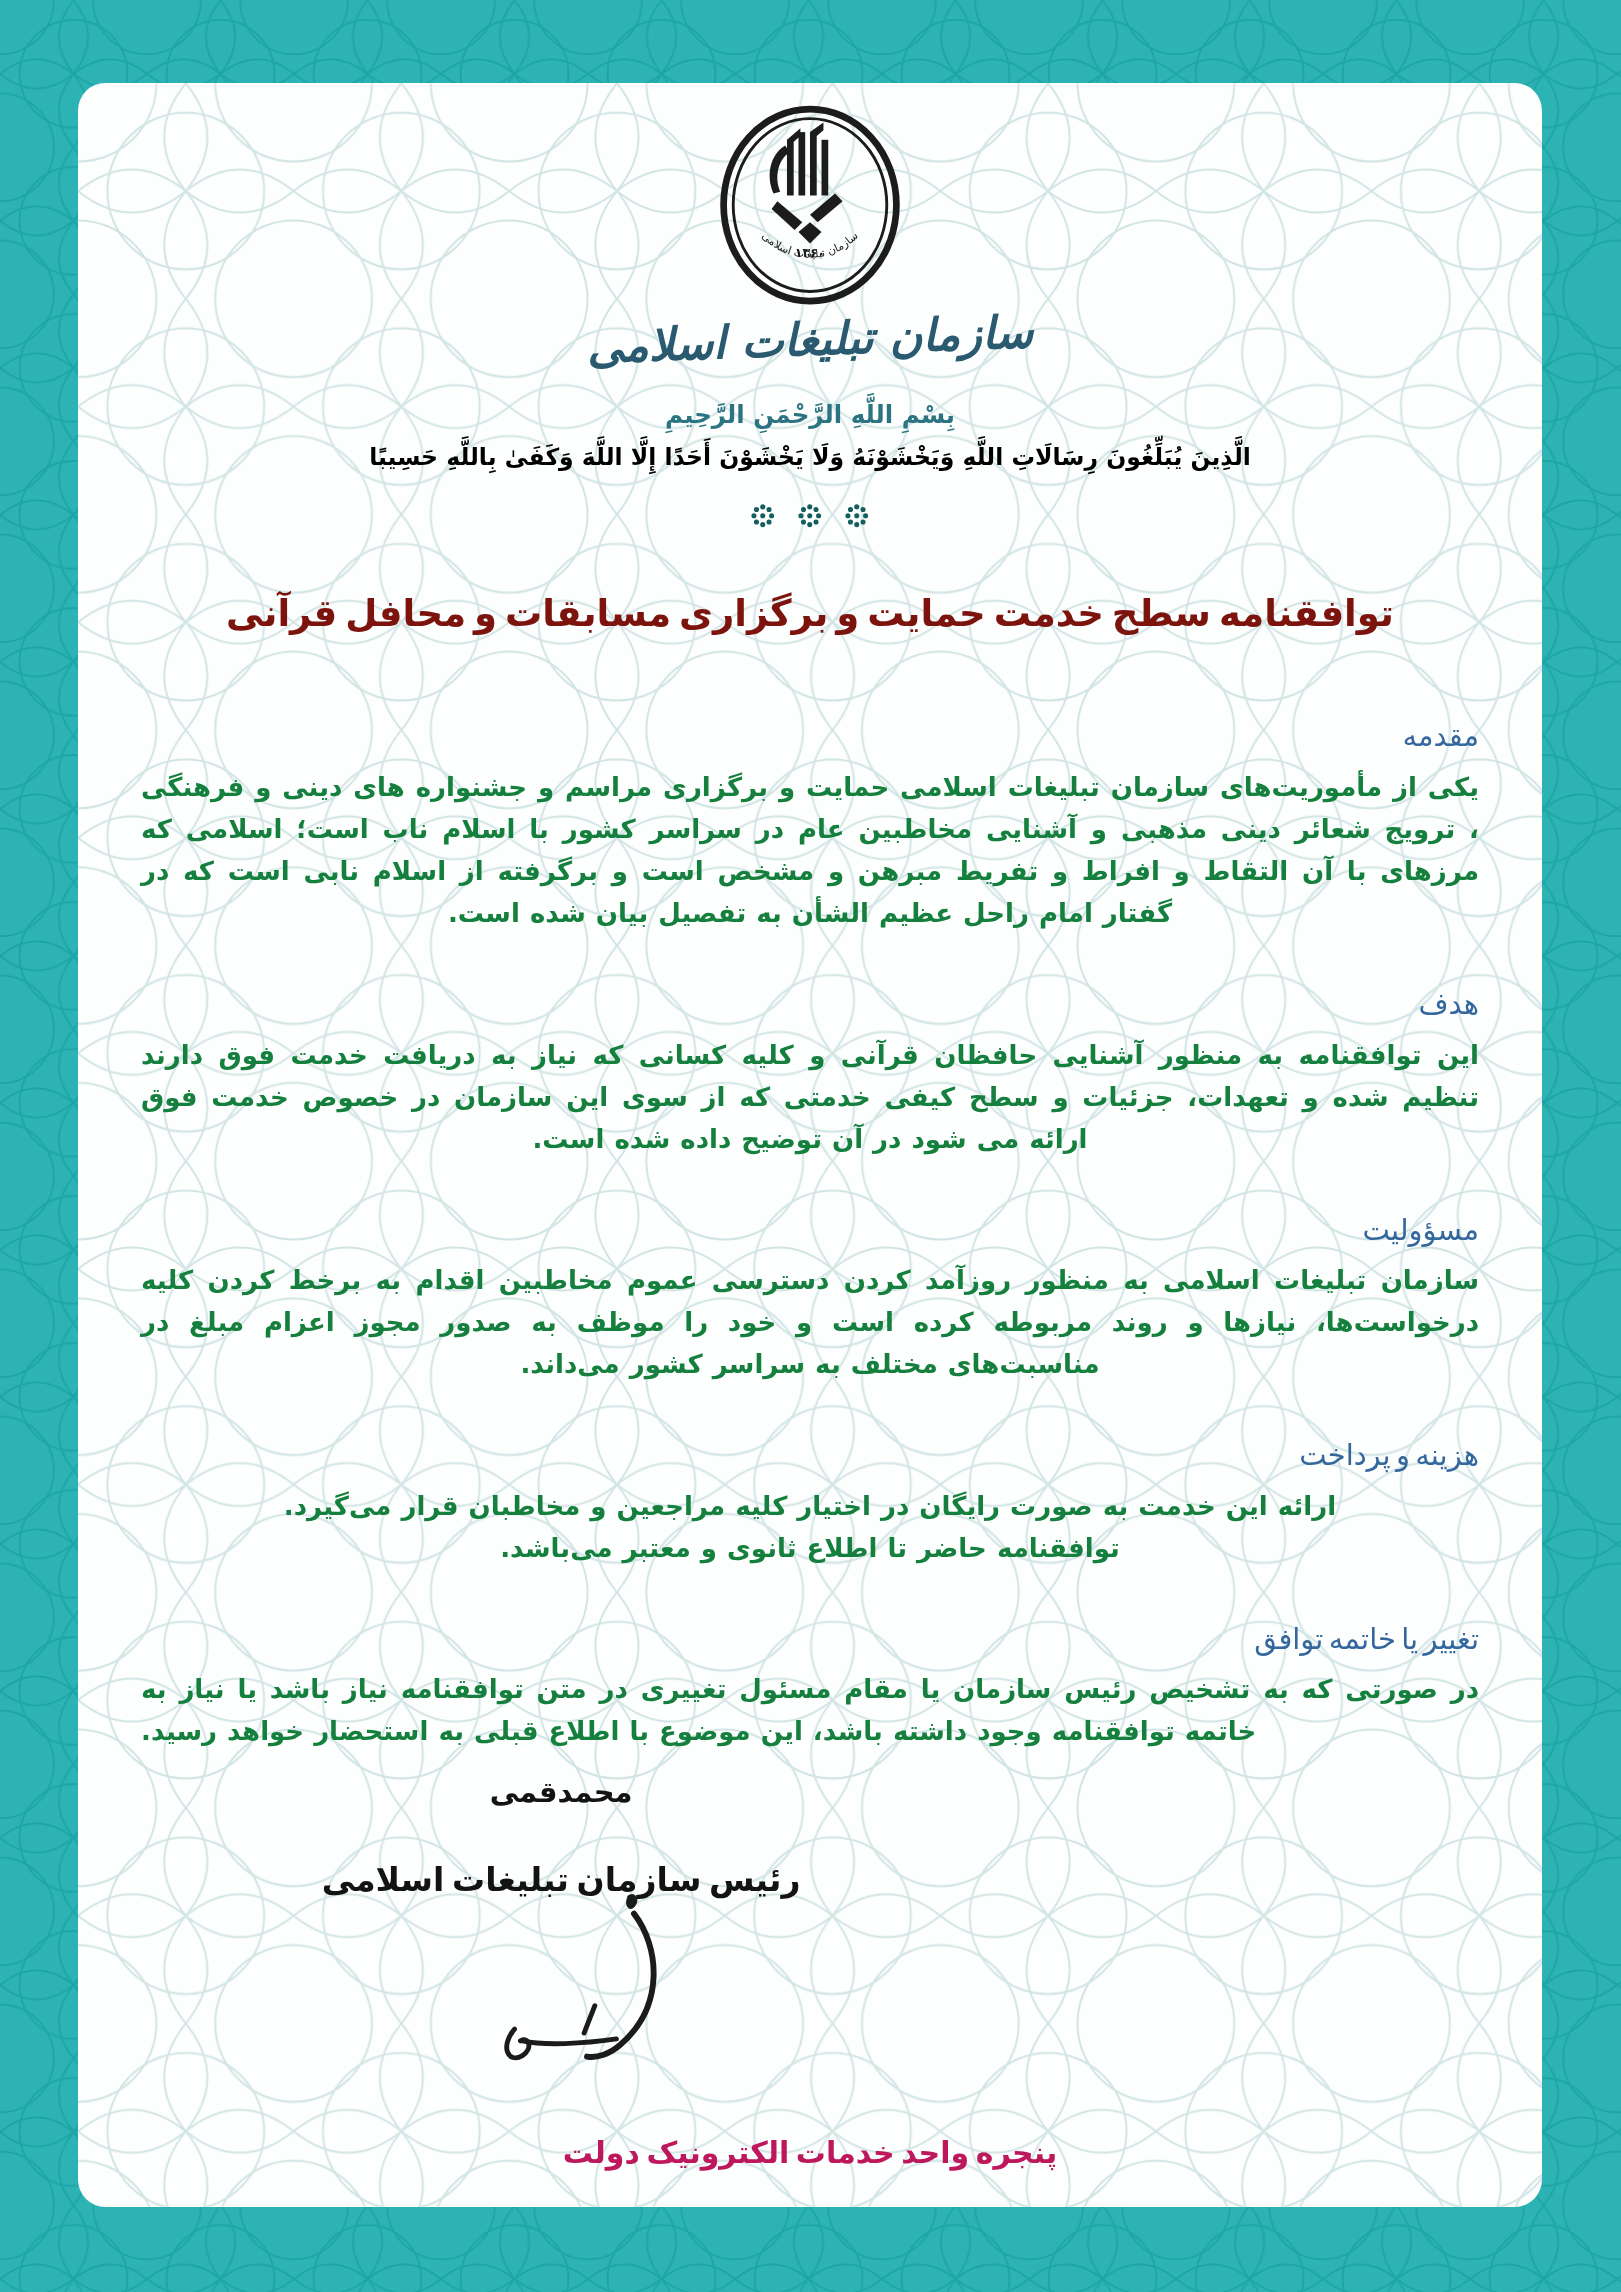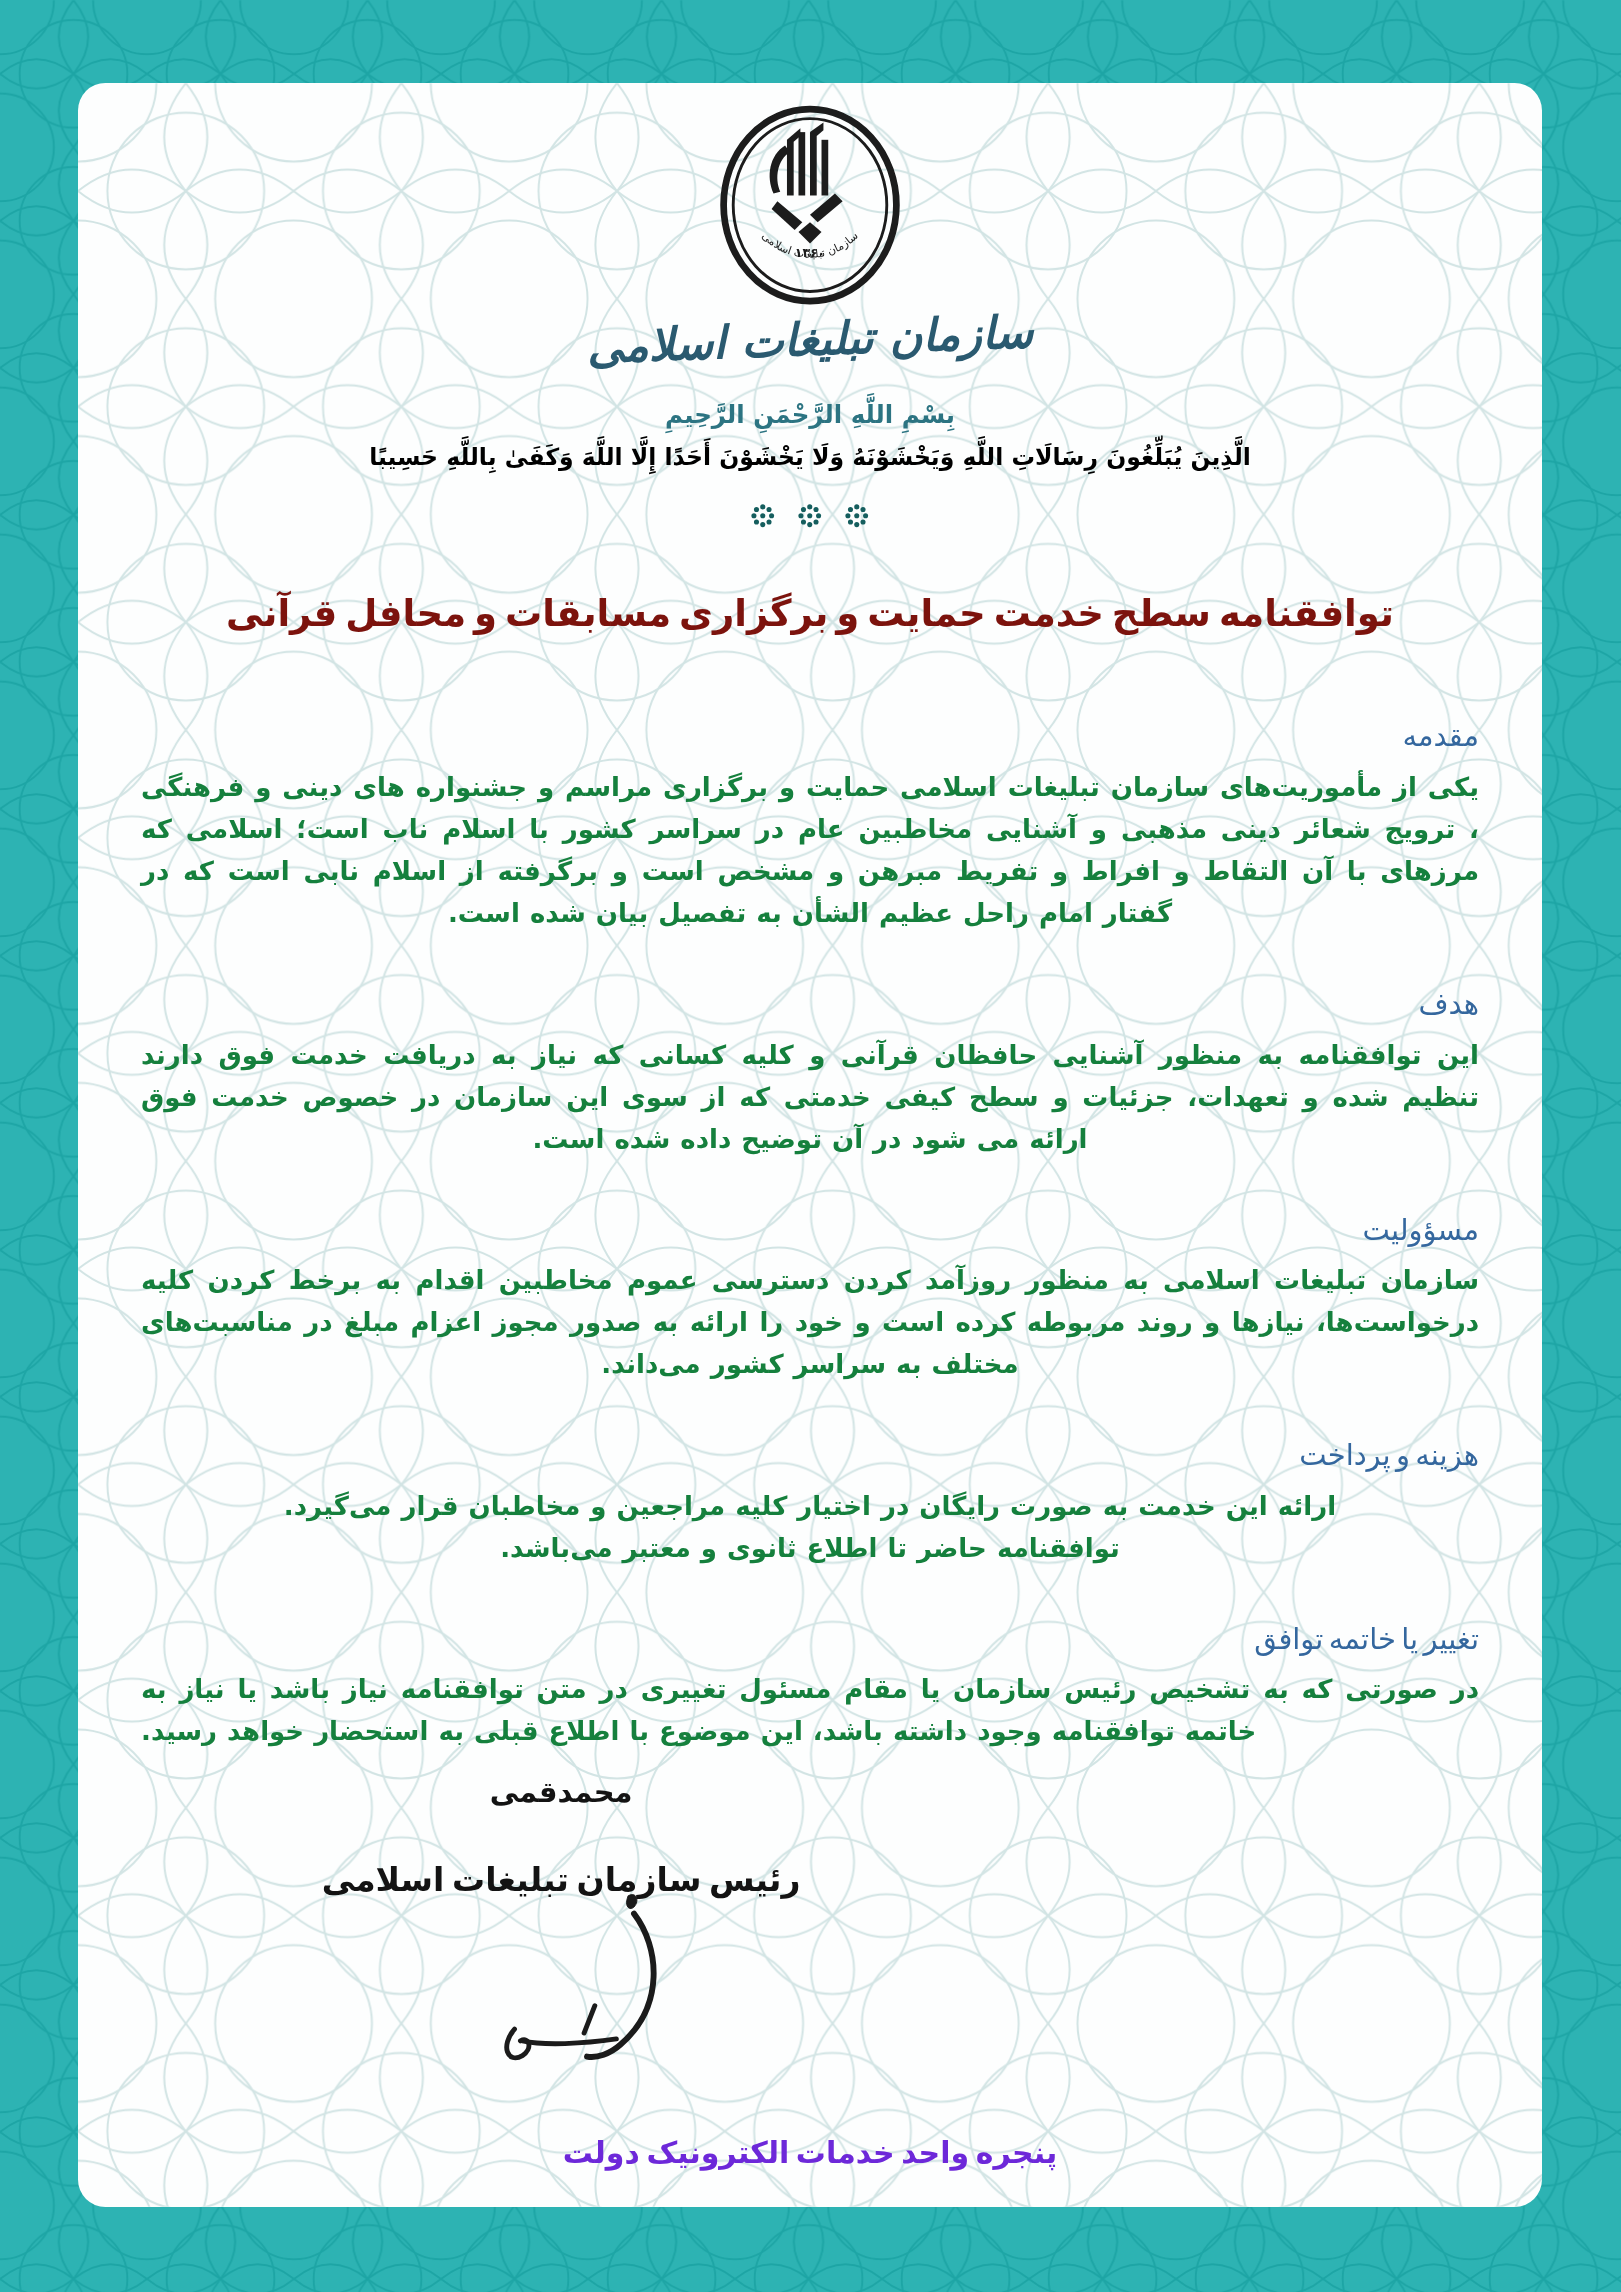--- a/index.html
+++ b/index.html
@@ -32,21 +32,21 @@
   .justify-left{text-align:justify;text-align-last:left;}
   .line-center{text-align:center;}
   .line-right{text-align:center;}
 
   .signature-block{position:absolute;left:0;top:1692px;width:66%;text-align:center;}
   .sig-name{margin:0;font-size:29px;font-weight:bold;color:#131313;word-spacing:-3.9px;}
   .sig-role{margin:51px 0 0;font-size:33px;font-weight:bold;color:#131313;word-spacing:-3.9px;}
   .sig-scribble{position:absolute;left:323px;top:1803px;}
 
   .footer{position:absolute;bottom:37px;left:0;width:100%;text-align:center;margin:0;
-          font-size:30px;font-weight:bold;color:#6d28d9;word-spacing:-3.9px;}
+          font-size:30px;font-weight:bold;color:#be185d;word-spacing:-3.9px;}
 </style>
 </head>
 <body>
 
 <div class="page">
 
   <svg class="bg-pattern" width="1621" height="2293" aria-hidden="true" viewBox="0 0 1654 2339">
     <defs>
       <pattern id="geoTeal" patternUnits="userSpaceOnUse" width="150" height="150">
         <g fill="none" stroke="#1da5a5" stroke-width="2">
@@ -159,21 +159,21 @@
 
       <h1 class="doc-title">توافقنامه سطح خدمت حمایت و برگزاری مسابقات و محافل قرآنی</h1>
 
       <h2 class="section-heading first">مقدمه</h2>
       <p class="section-body justify-center">یکی از مأموریت‌های سازمان تبلیغات اسلامی حمایت و برگزاری مراسم و جشنواره های دینی و فرهنگی ، ترویج شعائر دینی مذهبی و آشنایی مخاطبین عام در سراسر کشور با اسلام ناب است؛ اسلامی که مرزهای با آن التقاط و افراط و تفریط مبرهن و مشخص است و برگرفته از اسلام نابی است که در گفتار امام راحل عظیم الشأن به تفصیل بیان شده است.</p>
 
       <h2 class="section-heading">هدف</h2>
       <p class="section-body justify-center">این توافقنامه به منظور آشنایی حافظان قرآنی و کلیه کسانی که نیاز به دریافت خدمت فوق دارند تنظیم شده و تعهدات، جزئیات و سطح کیفی خدمتی که از سوی این سازمان در خصوص خدمت فوق ارائه می شود در آن توضیح داده شده است.</p>
 
       <h2 class="section-heading">مسؤولیت</h2>
-      <p class="section-body justify-center">سازمان تبلیغات اسلامی به منظور روزآمد کردن دسترسی عموم مخاطبین اقدام به برخط کردن کلیه درخواست‌ها، نیازها و روند مربوطه کرده است و خود را ارائه به صدور مجوز اعزام مبلغ در مناسبت‌های مختلف به سراسر کشور می‌داند.</p>
+      <p class="section-body justify-center">سازمان تبلیغات اسلامی به منظور روزآمد کردن دسترسی عموم مخاطبین اقدام به برخط کردن کلیه درخواست‌ها، نیازها و روند مربوطه کرده است و خود را موظف به صدور مجوز اعزام مبلغ در مناسبت‌های مختلف به سراسر کشور می‌داند.</p>
 
       <h2 class="section-heading">هزینه و پرداخت</h2>
       <p class="section-body line-center">ارائه این خدمت به صورت رایگان در اختیار کلیه مراجعین و مخاطبان قرار می‌گیرد.</p>
 
       <p class="section-body line-right">توافقنامه حاضر تا اطلاع ثانوی و معتبر می‌باشد.</p>
 
       <h2 class="section-heading">تغییر یا خاتمه توافق</h2>
       <p class="section-body justify-left">در صورتی که به تشخیص رئیس سازمان یا مقام مسئول تغییری در متن توافقنامه نیاز باشد یا نیاز به خاتمه توافقنامه وجود داشته باشد، این موضوع با اطلاع قبلی به استحضار خواهد رسید.</p>
 
       <div class="signature-block">

